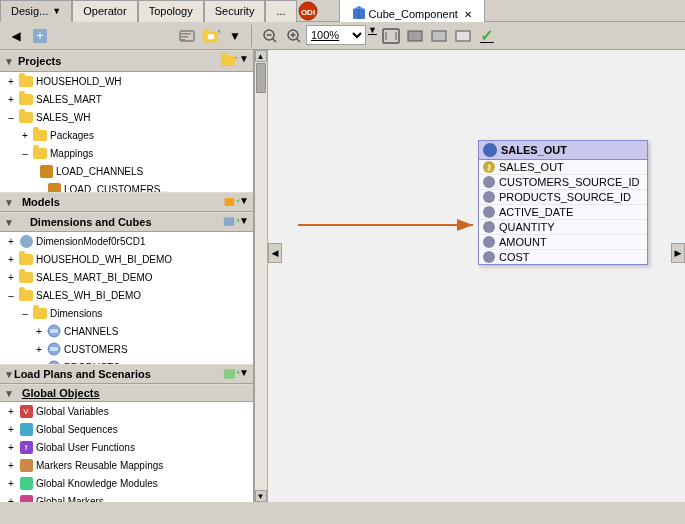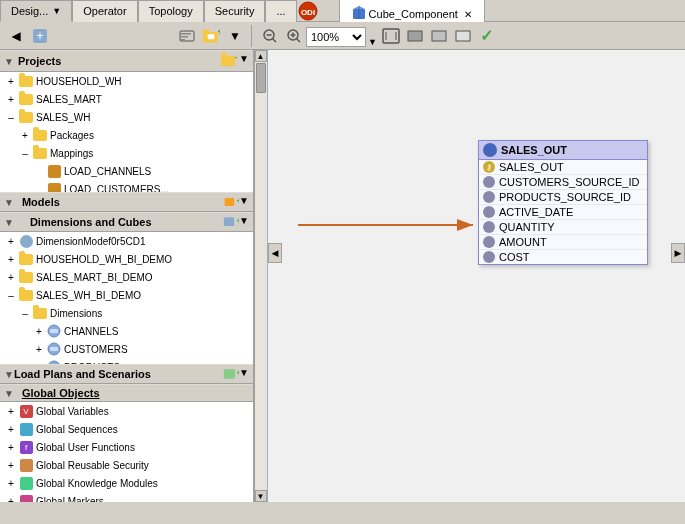--- a/index.html
+++ b/index.html
@@ -288,21 +288,21 @@
       <svg width="18" height="16" viewBox="0 0 22 18">
         <rect x="1" y="4" width="18" height="13" fill="#f5c842" rx="1"></rect>
         <rect x="1" y="1" width="8" height="4" fill="#f5c842" rx="1 1 0 0"></rect>
         <rect x="7" y="7" width="8" height="6" fill="white" rx="1"></rect>
         <text x="19" y="8" fill="#44aa44" font-size="10" font-weight="bold">+</text>
       </svg>
     </button>
     <button class="toolbar-btn">▼</button>
   </div>
 
-  <div style="display:flex; align-items:flex-end; padding-left:6px;">
+  <div style="display:flex; align-items:flex-start; padding-left:6px;text-decoration:underline;">
     <button class="toolbar-btn">
       <svg width="16" height="16" viewBox="0 0 16 16">
         <circle cx="7" cy="7" r="5" fill="none" stroke="#555" stroke-width="1.5"></circle>
         <line x1="4.5" y1="7" x2="9.5" y2="7" stroke="#555" stroke-width="1.5"></line>
         <line x1="10.5" y1="10.5" x2="14" y2="14" stroke="#555" stroke-width="1.5"></line>
       </svg>
     </button>
     <button class="toolbar-btn">
       <svg width="16" height="16" viewBox="0 0 16 16">
         <circle cx="7" cy="7" r="5" fill="none" stroke="#555" stroke-width="1.5"></circle>
@@ -404,21 +404,21 @@
         </div>
 
         <div class="tree-item" style="padding-left: 18px;">
           <span class="tree-toggle">–</span>
           <span class="tree-icon">
               <div class="icon-folder"></div>
             </span>
           <span class="tree-label">Mappings</span>
         </div>
 
-        <div class="tree-item" style="padding-left: 32px;">
+        <div class="tree-item" style="padding-left: 24px;">
           <span class="tree-toggle"> </span>
           <span class="tree-icon">
               <div class="icon-mapping"></div>
             </span>
           <span class="tree-label">LOAD_CHANNELS</span>
         </div>
 
         <div class="tree-item" style="padding-left: 32px;">
           <span class="tree-toggle"> </span>
           <span class="tree-icon">
@@ -572,21 +572,21 @@
           <span class="tree-icon">
               <div class="icon-func">f</div>
             </span>
           <span class="tree-label">Global User Functions</span>
         </div>
         <div class="tree-item" style="padding-left: 4px;">
           <span class="tree-toggle">+</span>
           <span class="tree-icon">
               <div class="icon-reuse"></div>
             </span>
-          <span class="tree-label">Global Reusable Security</span>
+          <span class="tree-label">Markers Reusable Mappings</span>
         </div>
         <div class="tree-item" style="padding-left: 4px;">
           <span class="tree-toggle">+</span>
           <span class="tree-icon">
               <div class="icon-km"></div>
             </span>
           <span class="tree-label">Global Knowledge Modules</span>
         </div>
         <div class="tree-item" style="padding-left: 4px;">
           <span class="tree-toggle">+</span>

